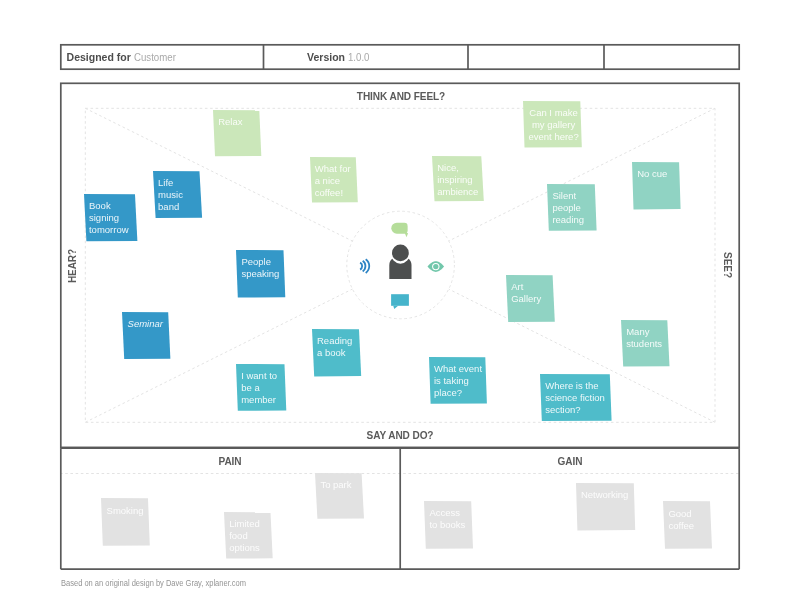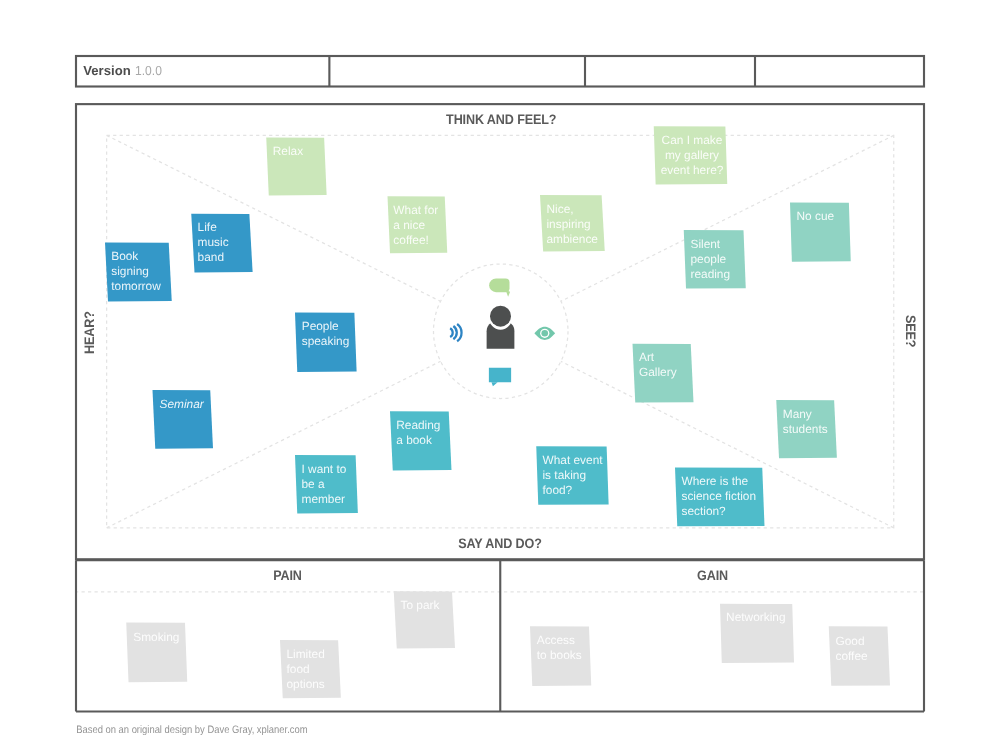--- a/index.html
+++ b/index.html
@@ -31,21 +31,25 @@
   .note .txt{position:absolute;left:0;top:0;color:rgba(255,255,255,.9);font-size:9.5px;line-height:11.95px;white-space:pre;padding:6.3px 0 0 5.2px;box-sizing:border-box;}
 
   svg.deco{position:absolute;left:0;top:0;width:800px;height:600px;pointer-events:none;}
 </style>
 </head>
 <body>
 
 <div id="root">
 
   <div class="meta-row" id="meta-row">
-      <div class="meta-cell" style="width: 136px;">
+      <div class="meta-cell" style="width: 203.5px;">
+        <span class="meta-label">Designed for</span>
+        <span class="meta-value">Customer</span>
+      </div>
+      <div class="meta-cell" style="width: 136px; margin-left: 37px;">
         <span class="meta-label">Version</span>
         <span class="meta-value">1.0.0</span>
       </div>
     </div>
 
   <svg class="deco" id="deco">
       <line x1="85.3" y1="108.3" x2="352.4218929294118" y2="241.05610726939048" stroke="#e3e3e3" stroke-width="1" stroke-dasharray="2.6 2.6"></line>
       <line x1="715" y1="108.3" x2="448.7507741446555" y2="241.00118858629924" stroke="#e3e3e3" stroke-width="1" stroke-dasharray="2.6 2.6"></line>
       <line x1="85.3" y1="422.3" x2="352.45846023342494" y2="289.0173301785038" stroke="#e3e3e3" stroke-width="1" stroke-dasharray="2.6 2.6"></line>
       <line x1="715" y1="422.3" x2="448.71405993671885" y2="289.0723334225378" stroke="#e3e3e3" stroke-width="1" stroke-dasharray="2.6 2.6"></line>
@@ -204,21 +208,21 @@
         <div class="txt" style="width: 48.2px; height: 46px;">I want to
 be a
 member</div>
       </div>
       <div class="note" style="left: 428.8px; top: 356.5px; width: 56px; height: 46px;">
         <svg width="62" height="52" viewBox="-3 -3 62 52" style="left: -3px; top: -3px;">
           <polygon points="0,0 56.3,0.2 57.9,46.5 1.6,46.8" fill="#4fbcca"></polygon>
         </svg>
         <div class="txt" style="width: 56px; height: 46px;">What event
 is taking
-food?</div>
+place?</div>
       </div>
       <div class="note" style="left: 540px; top: 373.8px; width: 69.5px; height: 46.3px;">
         <svg width="75.5" height="52.3" viewBox="-3 -3 75.5 52.3" style="left: -3px; top: -3px;">
           <polygon points="0,0 69.8,0.2 71.6,46.8 1.8,47.099999999999994" fill="#4fbcca"></polygon>
         </svg>
         <div class="txt" style="width: 69.5px; height: 46.3px;">Where is the
 science fiction
 section?</div>
       </div>
       <div class="note" style="left: 101.4px; top: 498.4px; width: 46.7px; height: 47px;">

